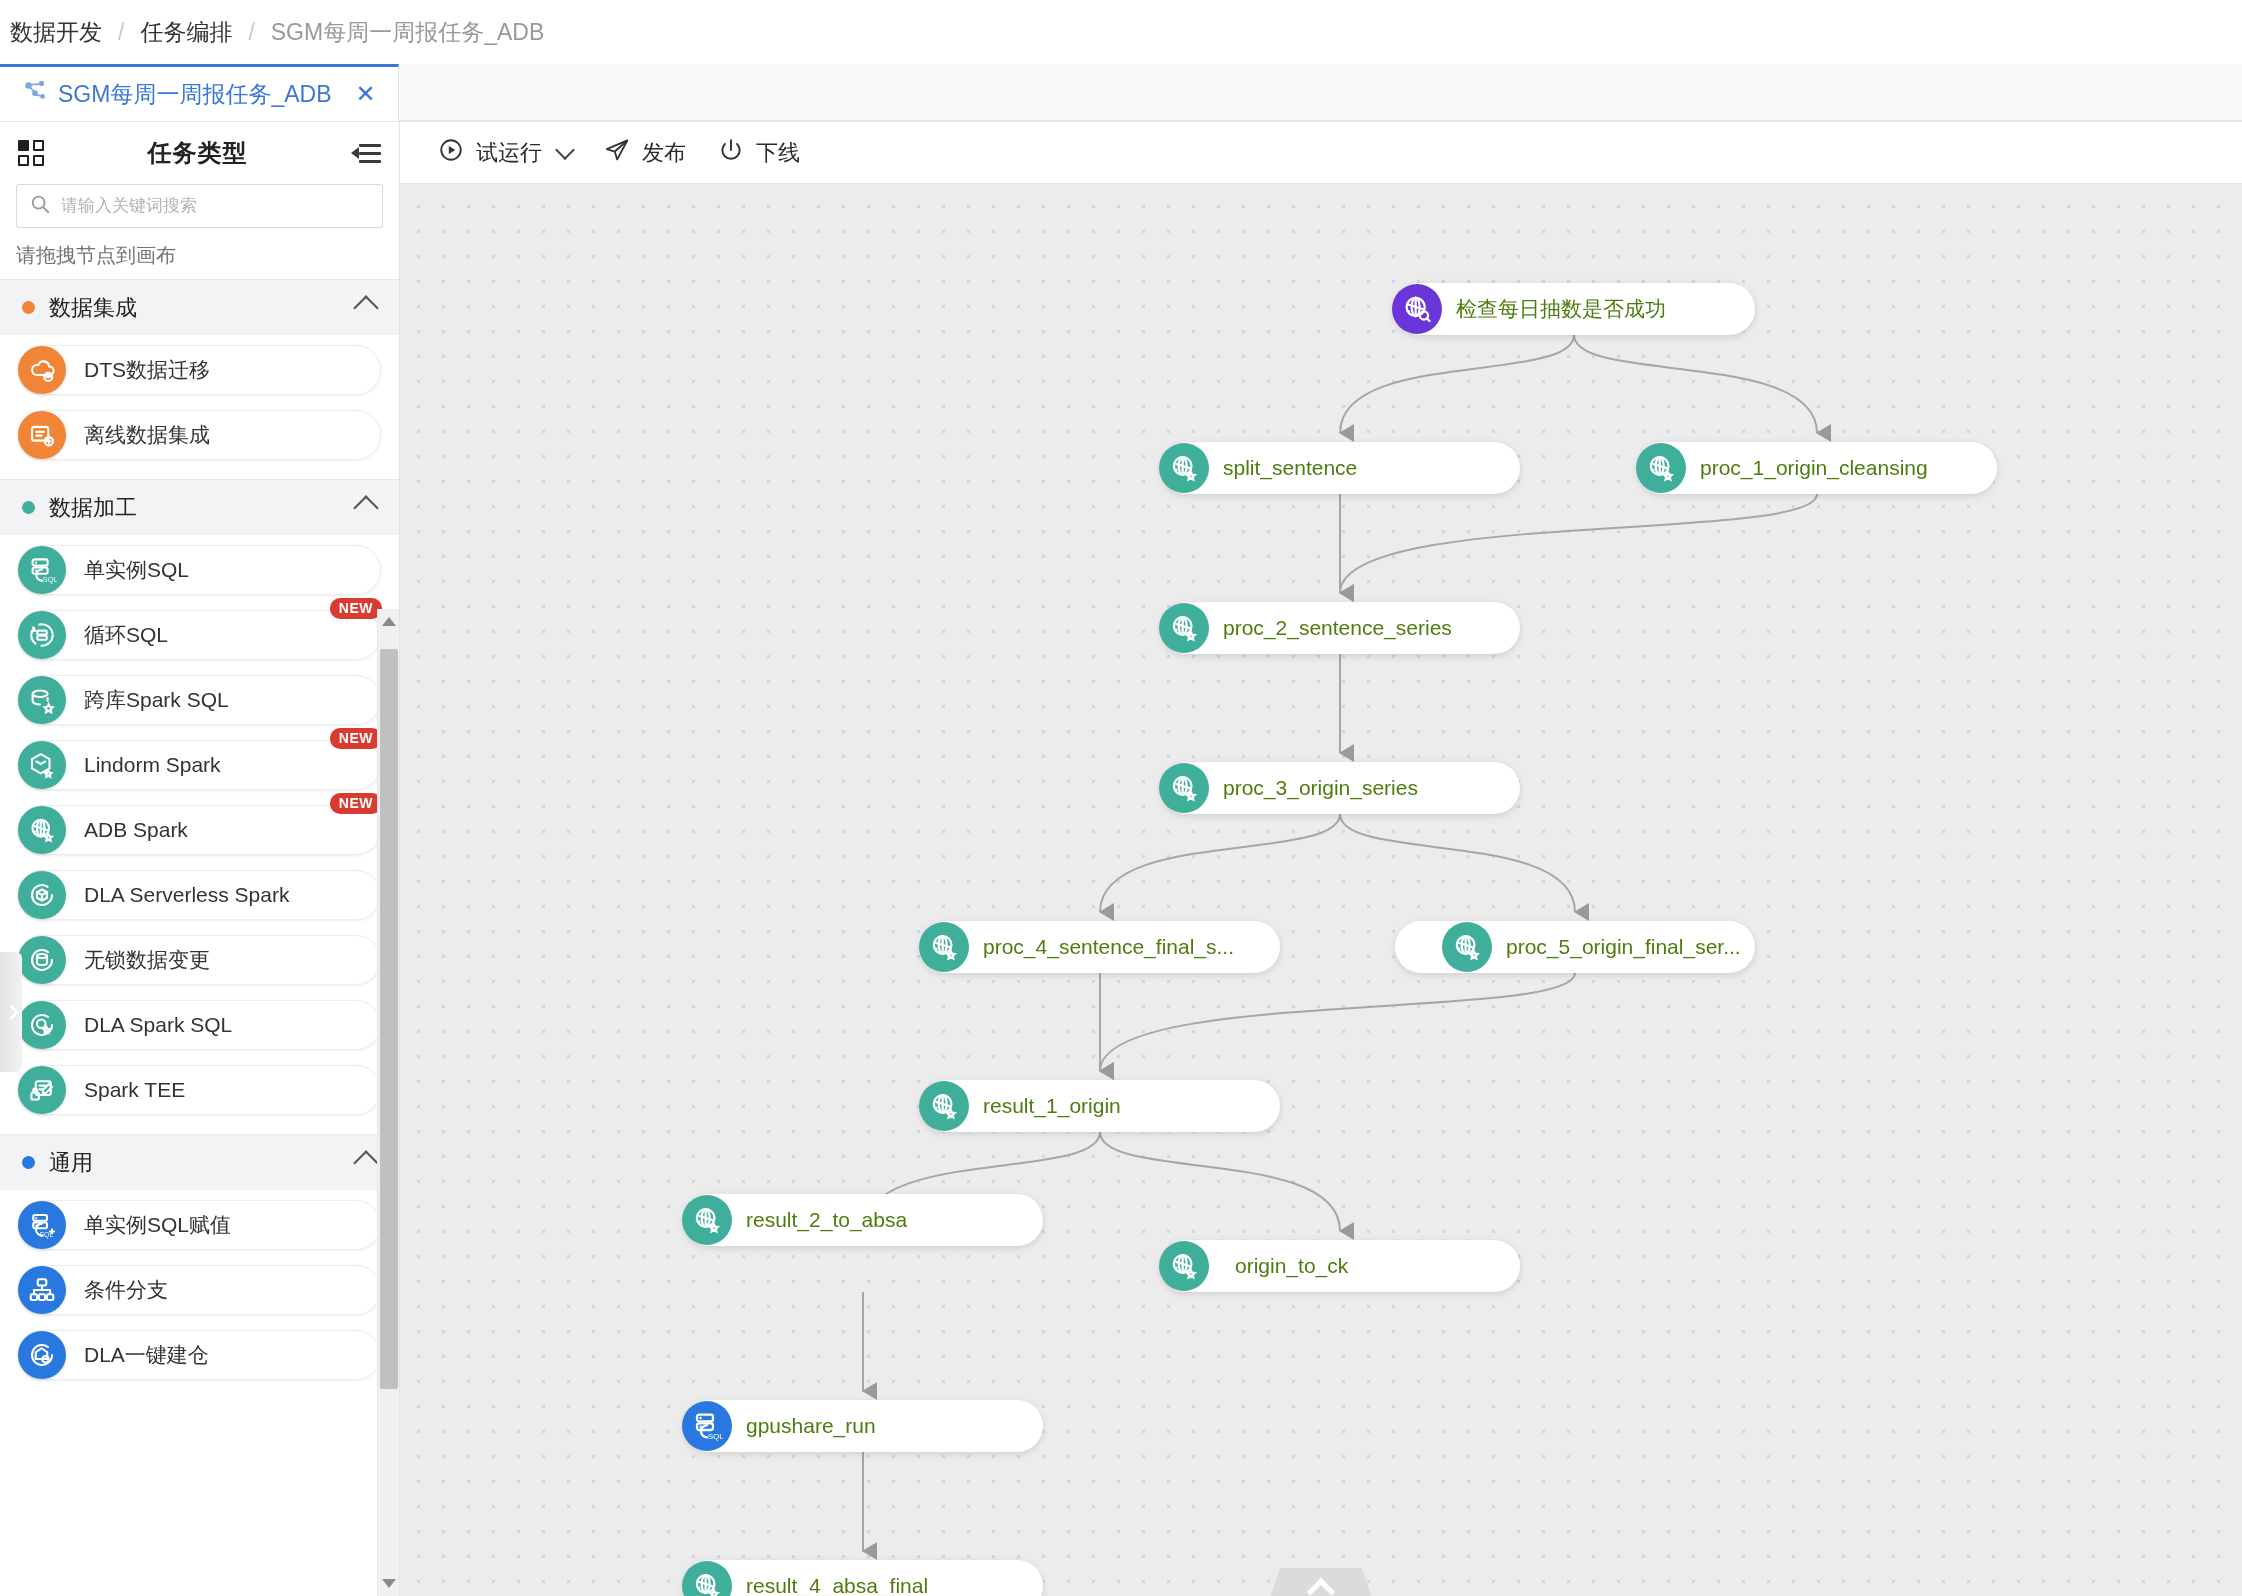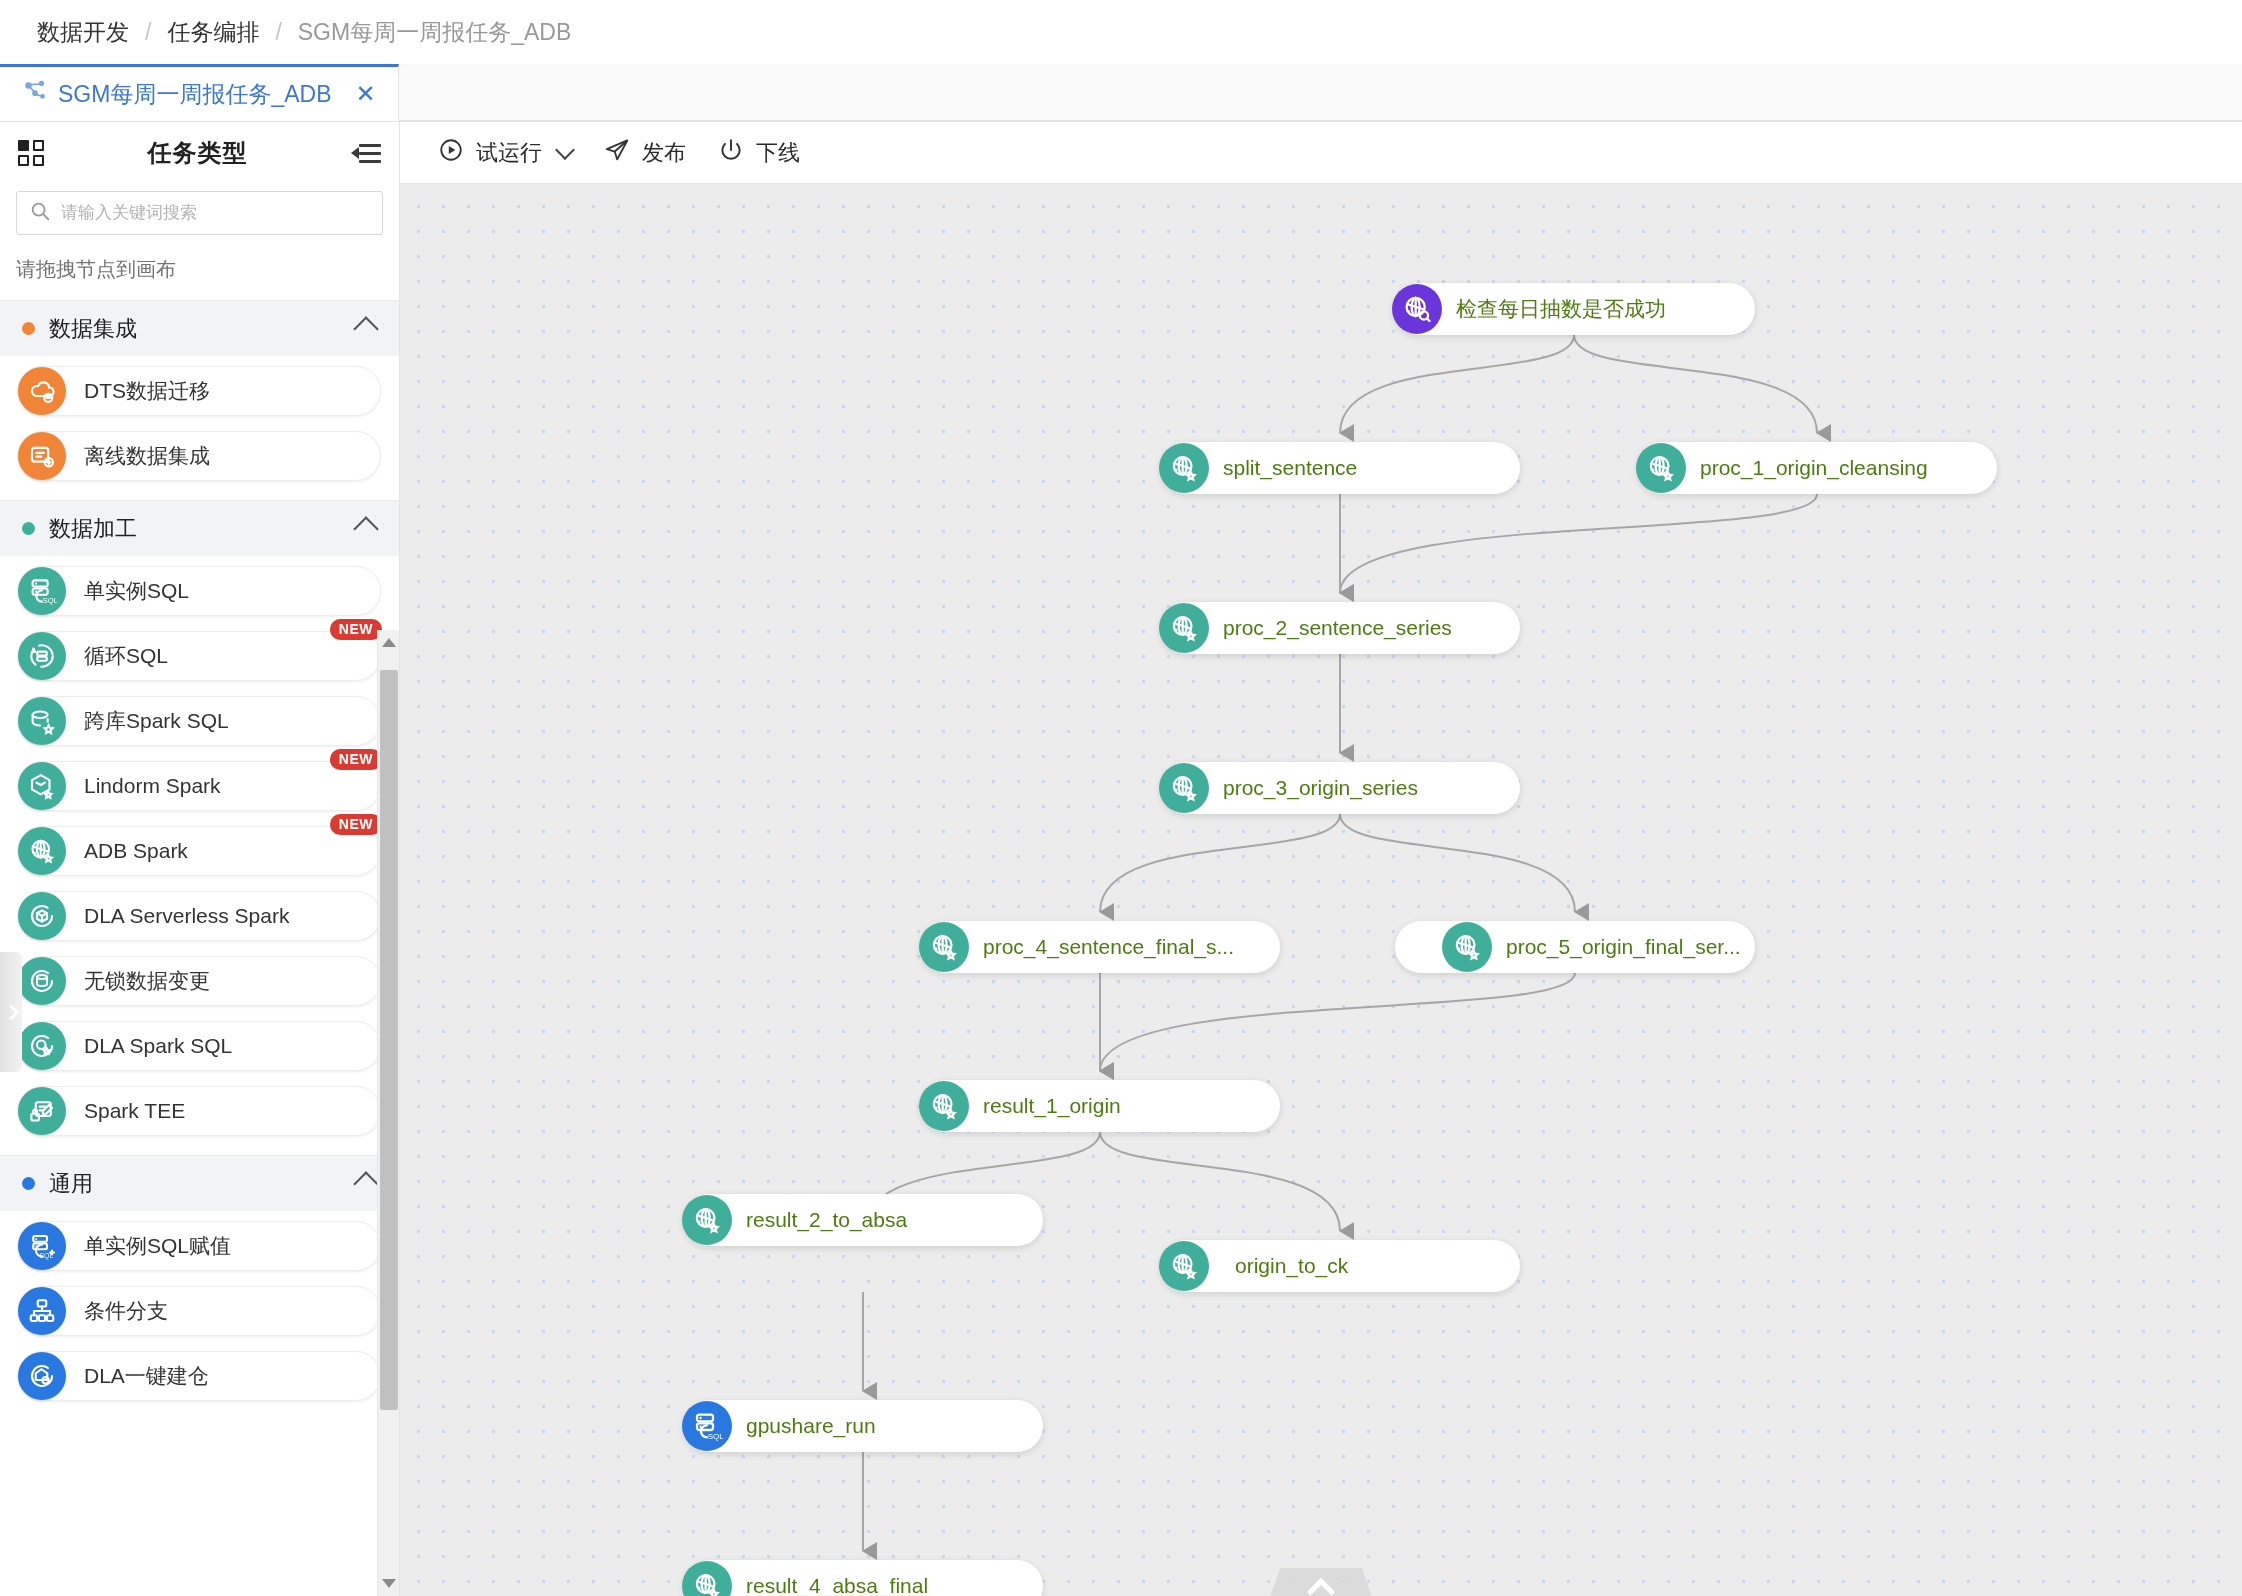--- a/index.html
+++ b/index.html
@@ -1,40 +1,40 @@
 <!DOCTYPE html>
 <html><head>
 <meta charset="utf-8">
 <style>
   * { box-sizing: border-box; margin:0; padding:0; }
   html,body { width:2242px; height:1596px; overflow:hidden;
     font-family:"Liberation Sans","DejaVu Sans",sans-serif; background:#fff; }
 
   
-  #breadcrumb { height:64px; display:flex; align-items:center; padding-left:37px;
+  #breadcrumb { height:64px; display:flex; align-items:center; padding-left:10px;
     font-size:23px; color:#333; background:#fff; }
   #breadcrumb .crumb { color:#333; cursor:pointer; }
   #breadcrumb .crumb.current { color:#999; cursor:default; }
   #breadcrumb .sep { color:#c8c8c8; margin:0 16px; }
 
   
   #tabbar { height:58px; background:#fafafa; display:flex; align-items:stretch;
     border-bottom:1px solid #e3e3e3; }
   #tab-active { display:flex; align-items:center; gap:10px; padding:0 22px;
     background:#fff; border-top:3px solid #3b77d8;
     border-right:1px solid #e3e3e3; color:#3b77d8; font-size:23px; cursor:pointer; }
   #tab-active .tclose { font-size:24px; color:#3b77d8; margin-left:14px; line-height:1; }
   #tabbar .filler { flex:1; background:#fafafa; border-bottom:1px solid #e3e3e3; }
 
   
   #body { display:flex; height:calc(1596px - 64px - 58px); }
 
   
   #leftpanel { width:400px; background:#fff; position:relative;
-    border-right:1px solid #e3e3e3; display:flex; flex-direction:column;gap:7px; }
+    border-right:1px solid #e3e3e3; display:flex; flex-direction:column; }
   #panel-head { height:62px; display:flex; align-items:center;
     padding:0 18px 0 18px; gap:0; }
   #grid-icon { width:26px; height:26px; display:grid; grid-template-columns:1fr 1fr;
     grid-template-rows:1fr 1fr; gap:4px; cursor:pointer; }
   #grid-icon i { border:2.5px solid #1f1f1f; border-radius:1px; }
   #grid-icon i:first-child { background:#1f1f1f; }
   #panel-title { flex:1; text-align:center; font-size:24px; font-weight:bold;
     color:#222; letter-spacing:1px; }
   #fold-icon { width:30px; height:24px; position:relative; cursor:pointer; }
   #fold-icon b { position:absolute; right:0; height:3px; background:#3a3a3a; border-radius:1px; }

